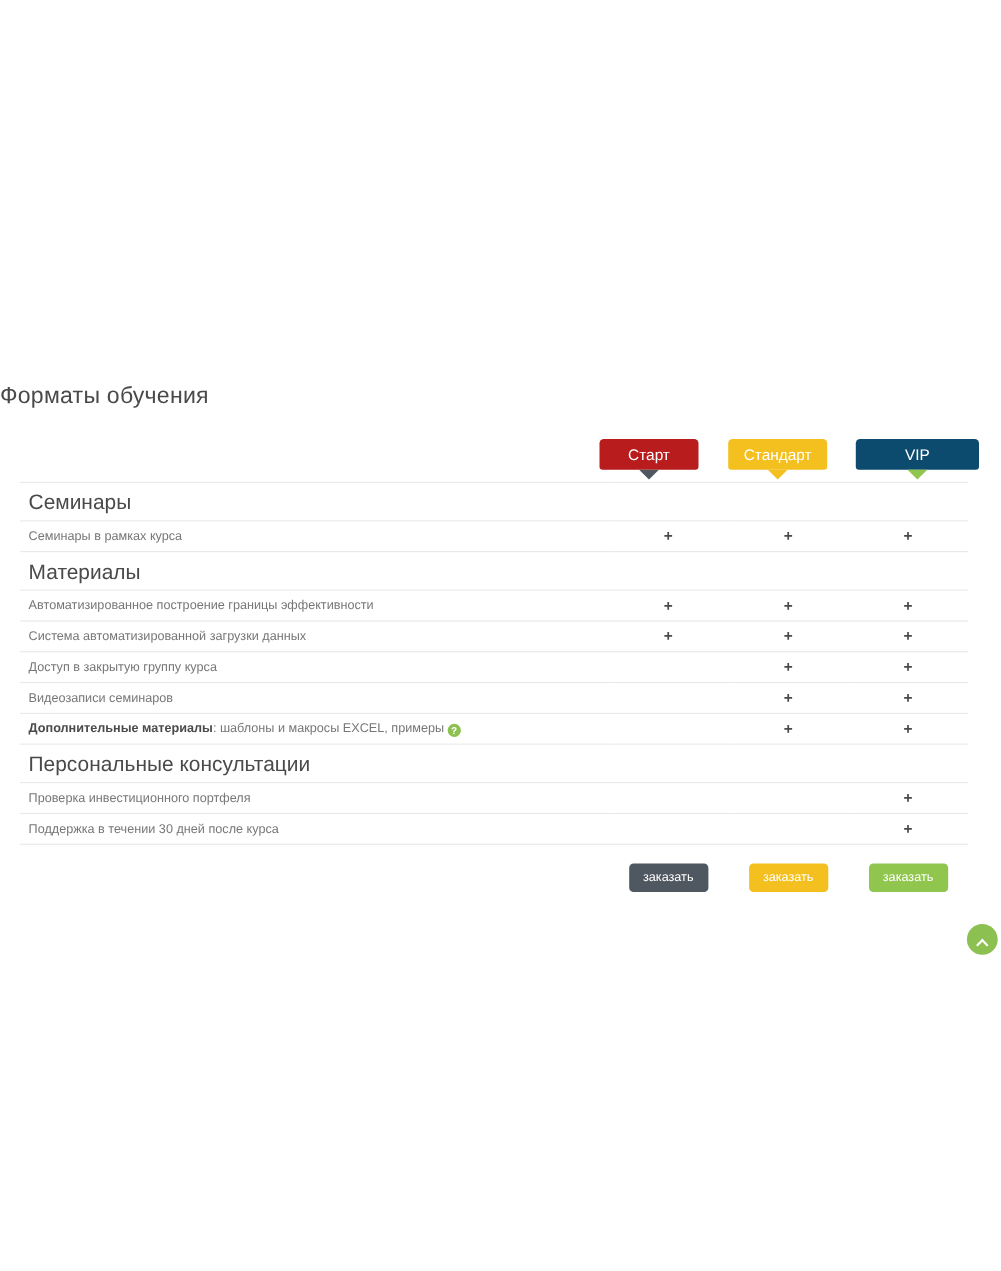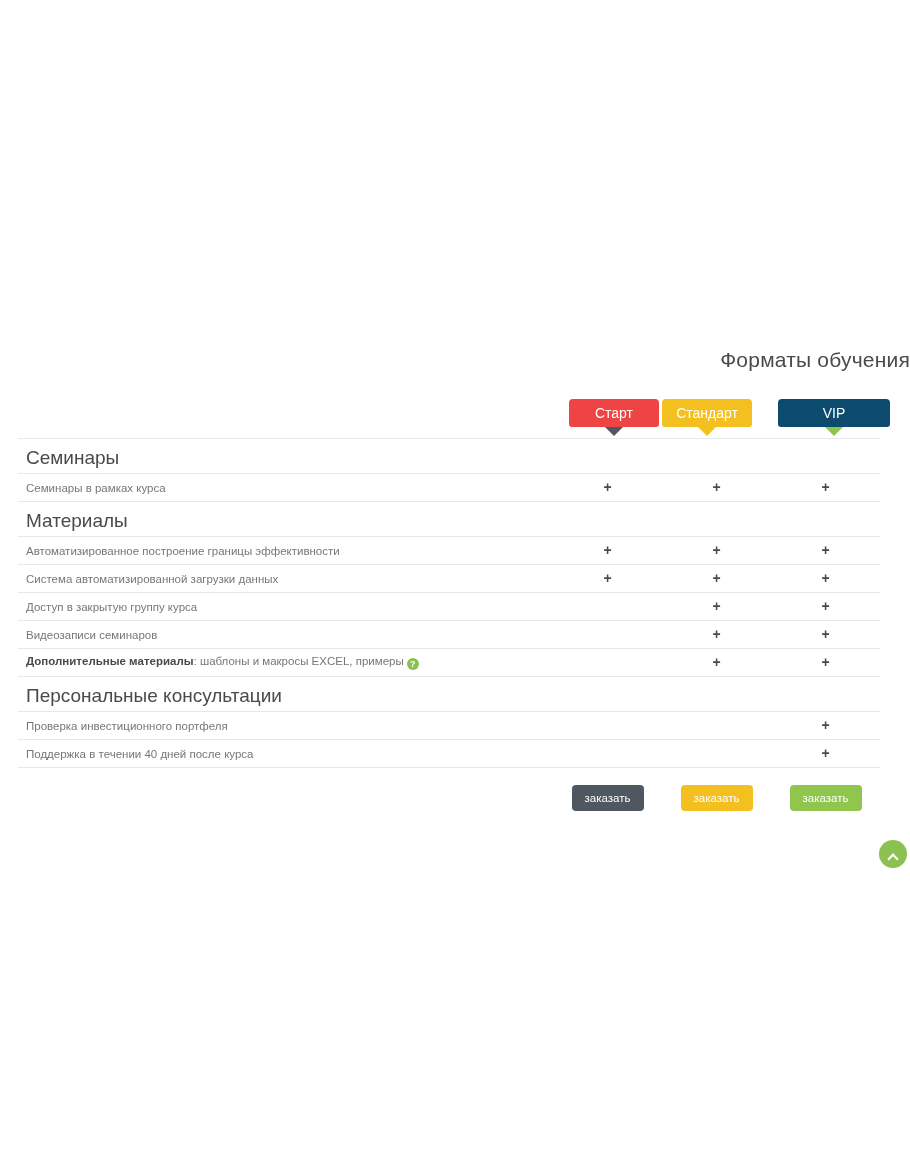--- a/index.html
+++ b/index.html
@@ -25,21 +25,21 @@
     width: 910px;
     height: 1155px;
   }
 
   
   .section-title {
     position: absolute;
     left: 0;
     top: 348px;
     width: 910px;
-    text-align: right;
+    text-align: left;
     font-size: 21px;
     font-weight: 400;
     color: #4a4a4a;
     letter-spacing: 0.2px;
   }
 
   
   .plan-heads {
     position: absolute;
     top: 399px;
@@ -67,21 +67,21 @@
     position: absolute;
     left: 50%;
     bottom: -9px;
     margin-left: -9px;
     width: 0;
     height: 0;
     border-left: 9px solid transparent;
     border-right: 9px solid transparent;
   }
 
-  .plan-head.start       { left: 551px; width: 90px; background: #ef4444; }
+  .plan-head.start       { left: 527px; width: 90px; background: #b91c1c; }
   .plan-head.start .ph-arrow  { border-top: 9px solid #4f5761; }
   .plan-head.standard    { left: 644px; width: 90px; background: #f4c020; }
   .plan-head.standard .ph-arrow { border-top: 9px solid #f4c020; }
   .plan-head.vip         { left: 760px; width: 112px; background: #0c4a6e; }
   .plan-head.vip .ph-arrow    { border-top: 9px solid #90c54e; }
 
   
   .compare {
     position: absolute;
     left: 18px;
@@ -277,21 +277,21 @@
         <tr class="group-row">
           <td colspan="4">Персональные консультации</td>
         </tr>
         <tr class="feature-row">
           <td class="feature"><span>Проверка инвестиционного портфеля</span></td>
           <td class="mark"></td>
           <td class="mark"></td>
           <td class="mark">+</td>
         </tr>
         <tr class="feature-row">
-          <td class="feature"><span>Поддержка в течении 40 дней после курса</span></td>
+          <td class="feature"><span>Поддержка в течении 30 дней после курса</span></td>
           <td class="mark"></td>
           <td class="mark"></td>
           <td class="mark">+</td>
         </tr>
         <tr class="order-row">
           <td></td>
           <td><button class="order-btn start">заказать</button></td>
           <td><button class="order-btn standard">заказать</button></td>
           <td><button class="order-btn vip">заказать</button></td>
         </tr>

